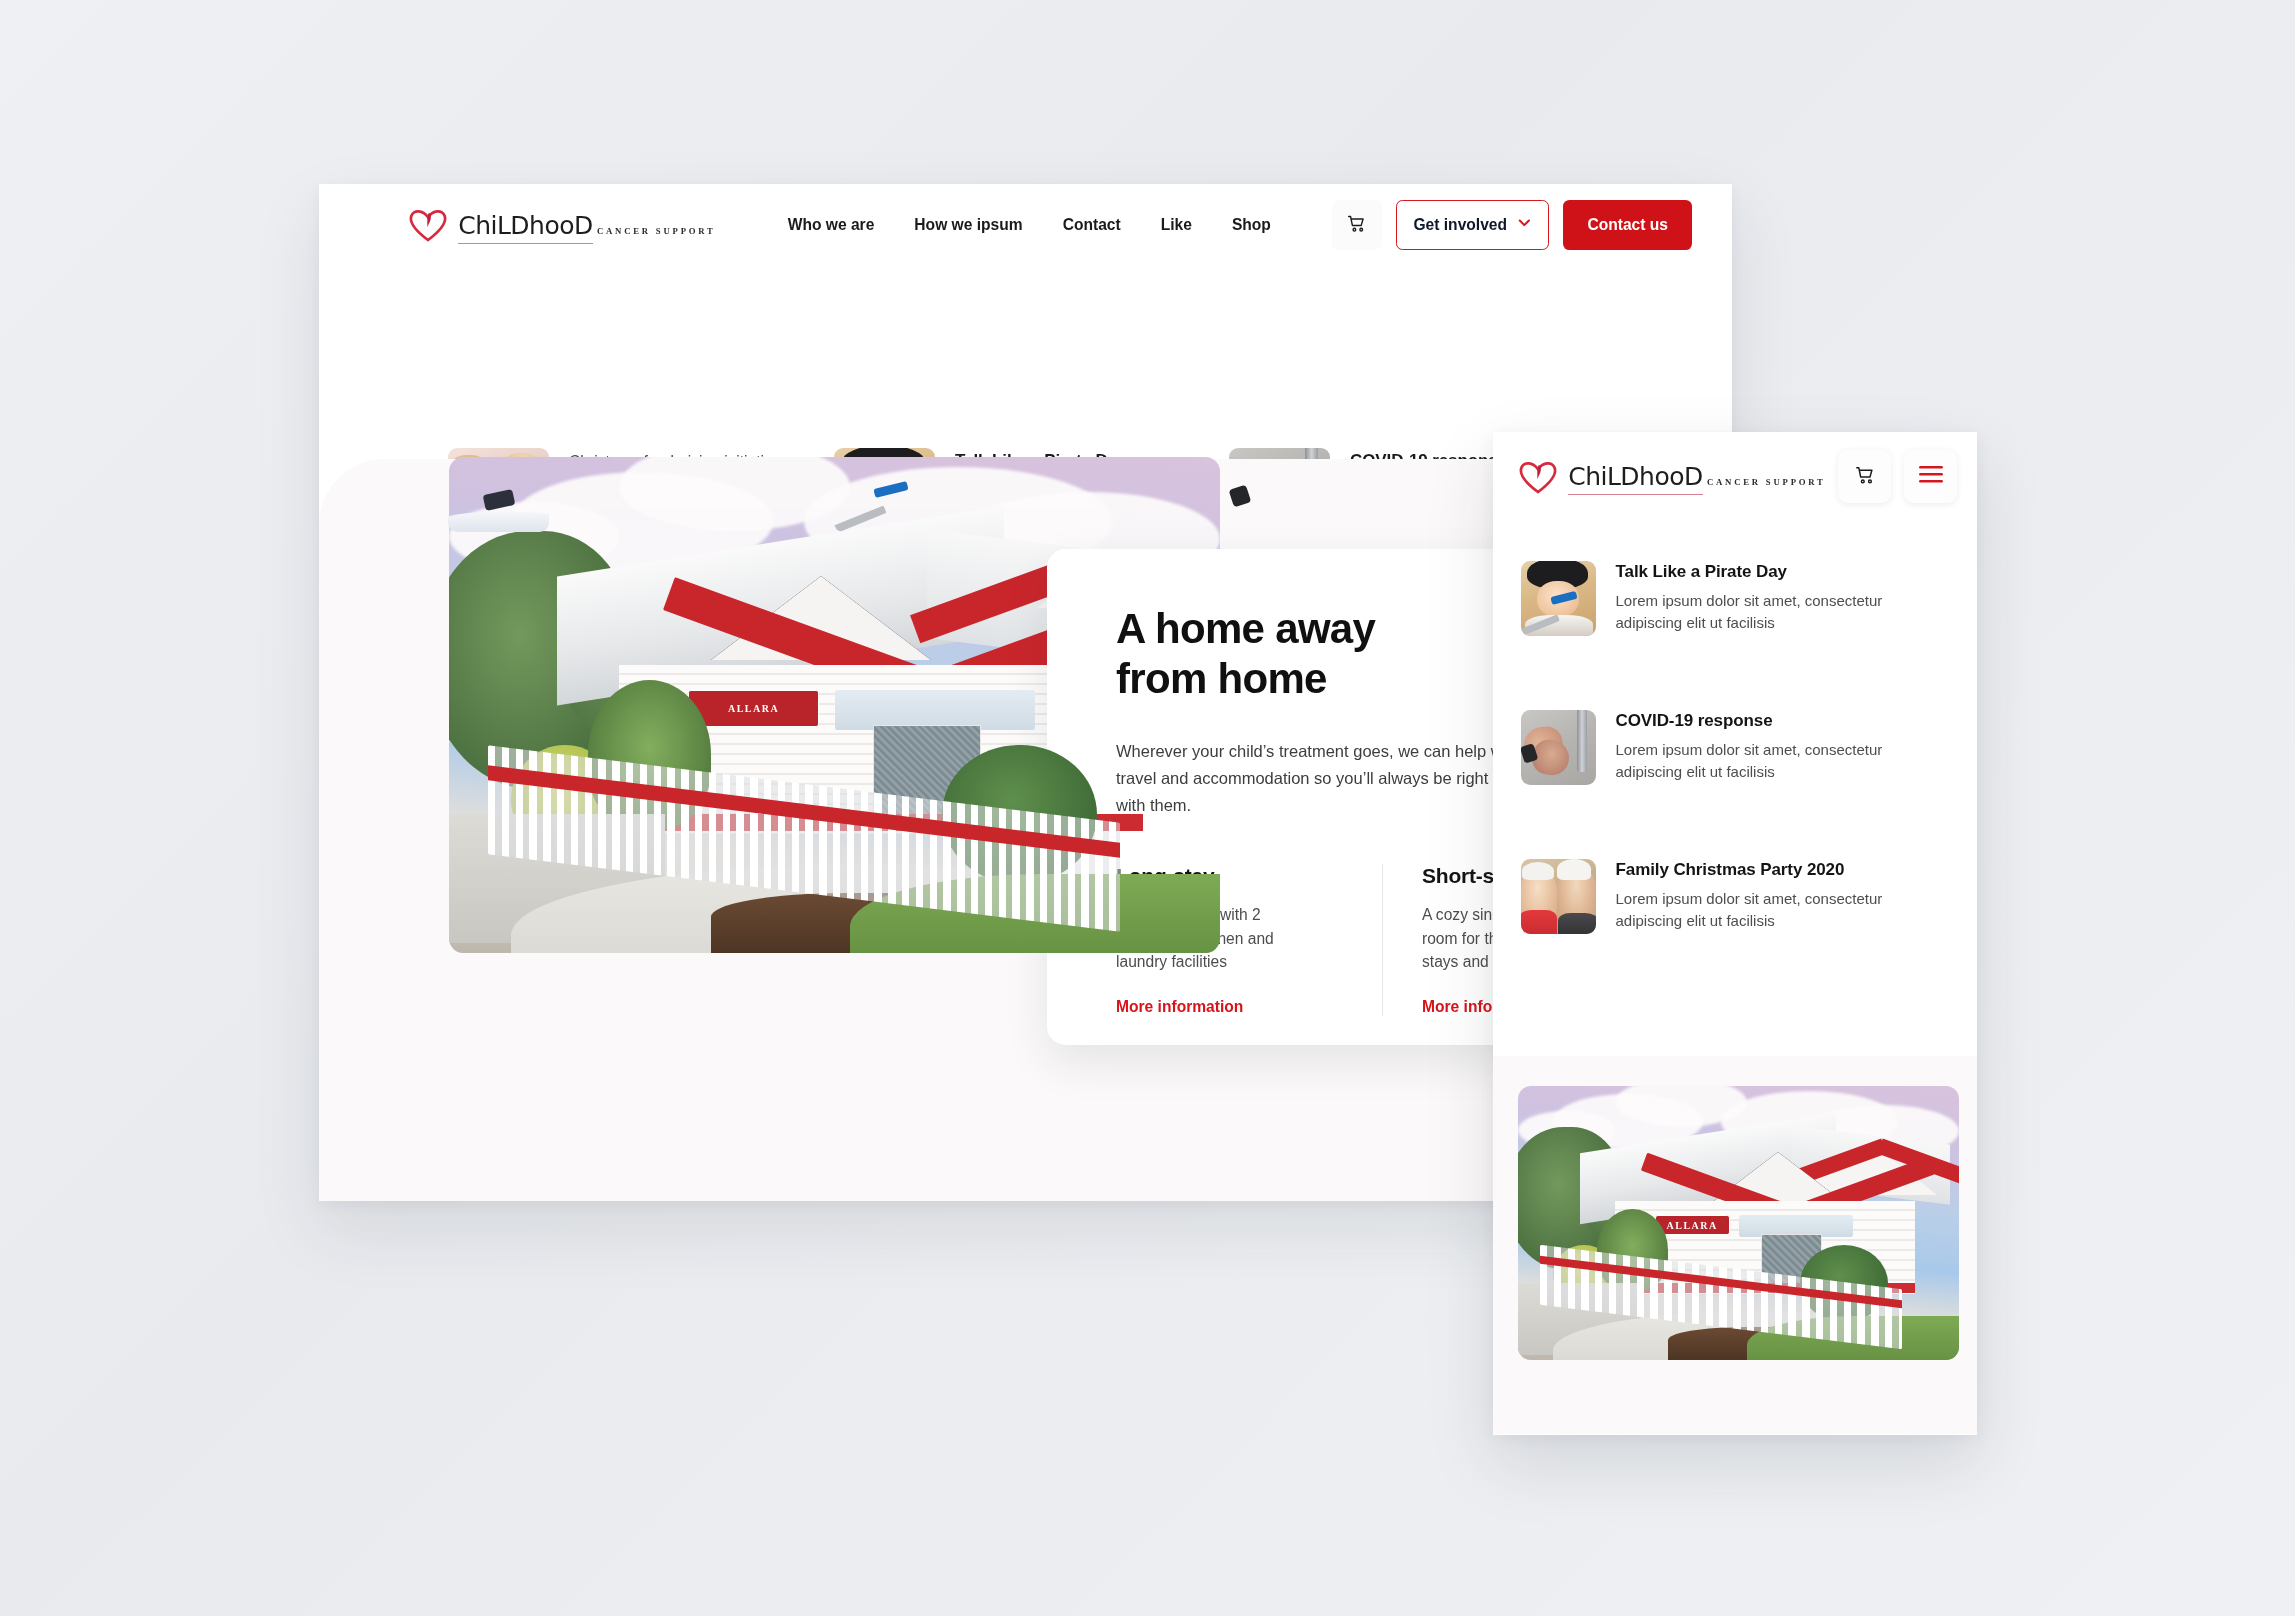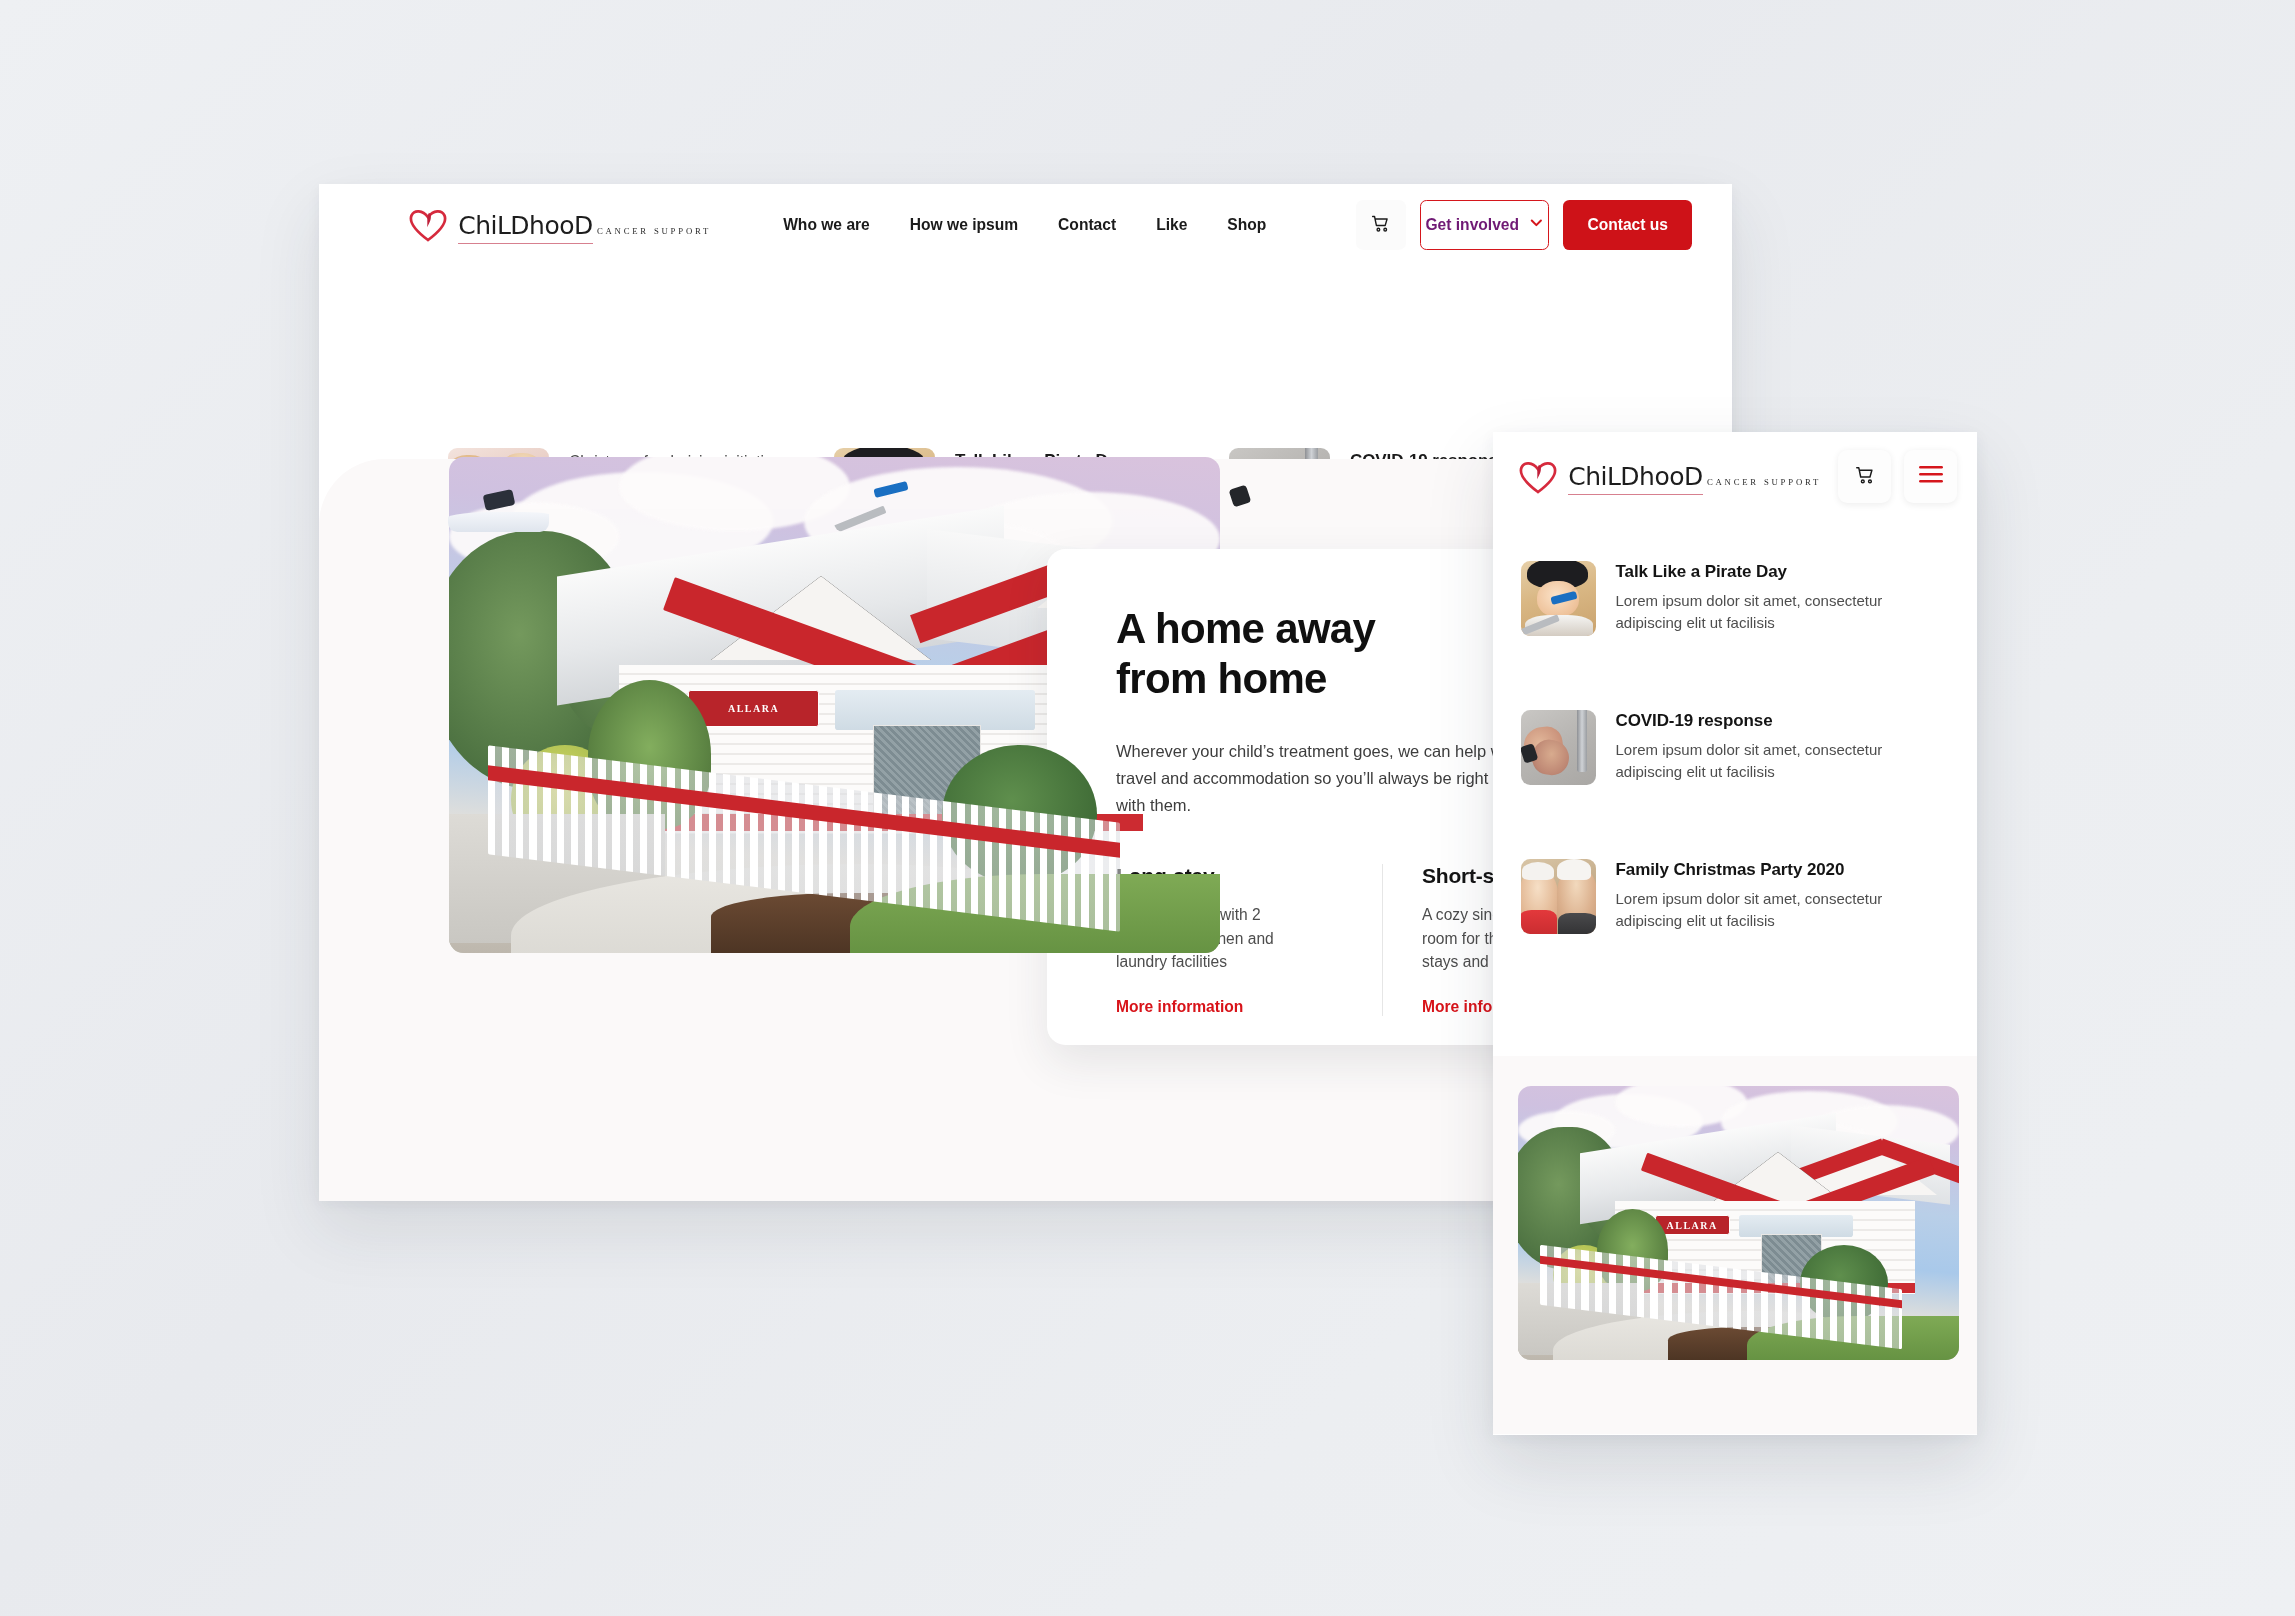--- a/index.html
+++ b/index.html
@@ -110,21 +110,21 @@
     line-height: 1;
     padding-bottom: 2.8px;
     border-bottom: 1.4px solid #d7808f;
     white-space: nowrap;
   }
   .logo-sub {
     font-size: 8.7px;
     letter-spacing: 2.8px;
     color: #2a2a2a;
     font-family: "Liberation Serif", serif;
-    font-weight: normal;
+    font-weight: bold;
     margin-top: 3.7px;
     text-align: center;
     white-space: nowrap;
   }
 
   .desktop-nav {
     display: flex;
     align-items: center;
     gap: 40px;
     margin-left: 72px;
@@ -147,25 +147,25 @@
     width: 50px; height: 50px;
     background: #fbfbfb;
     border-radius: 7.3px;
     display: flex; align-items: center; justify-content: center;
     cursor: pointer;
   }
   .btn-outline {
     height: 50px;
     border: 1.8px solid #d5161c;
     border-radius: 6.4px;
-    color: #701a75;
+    color: #0f172a;
     font-size: 15.6px;
     font-weight: bold;
     display: flex; align-items: center; gap: 10px;
-    padding: 0 4px;
+    padding: 0 16px;
     background: #fff;
     cursor: pointer;
     white-space: nowrap;
   }
   .btn-solid {
     height: 50px;
     background: #ce1218;
     border-radius: 6.4px;
     color: #fff;
     font-size: 15.6px;

